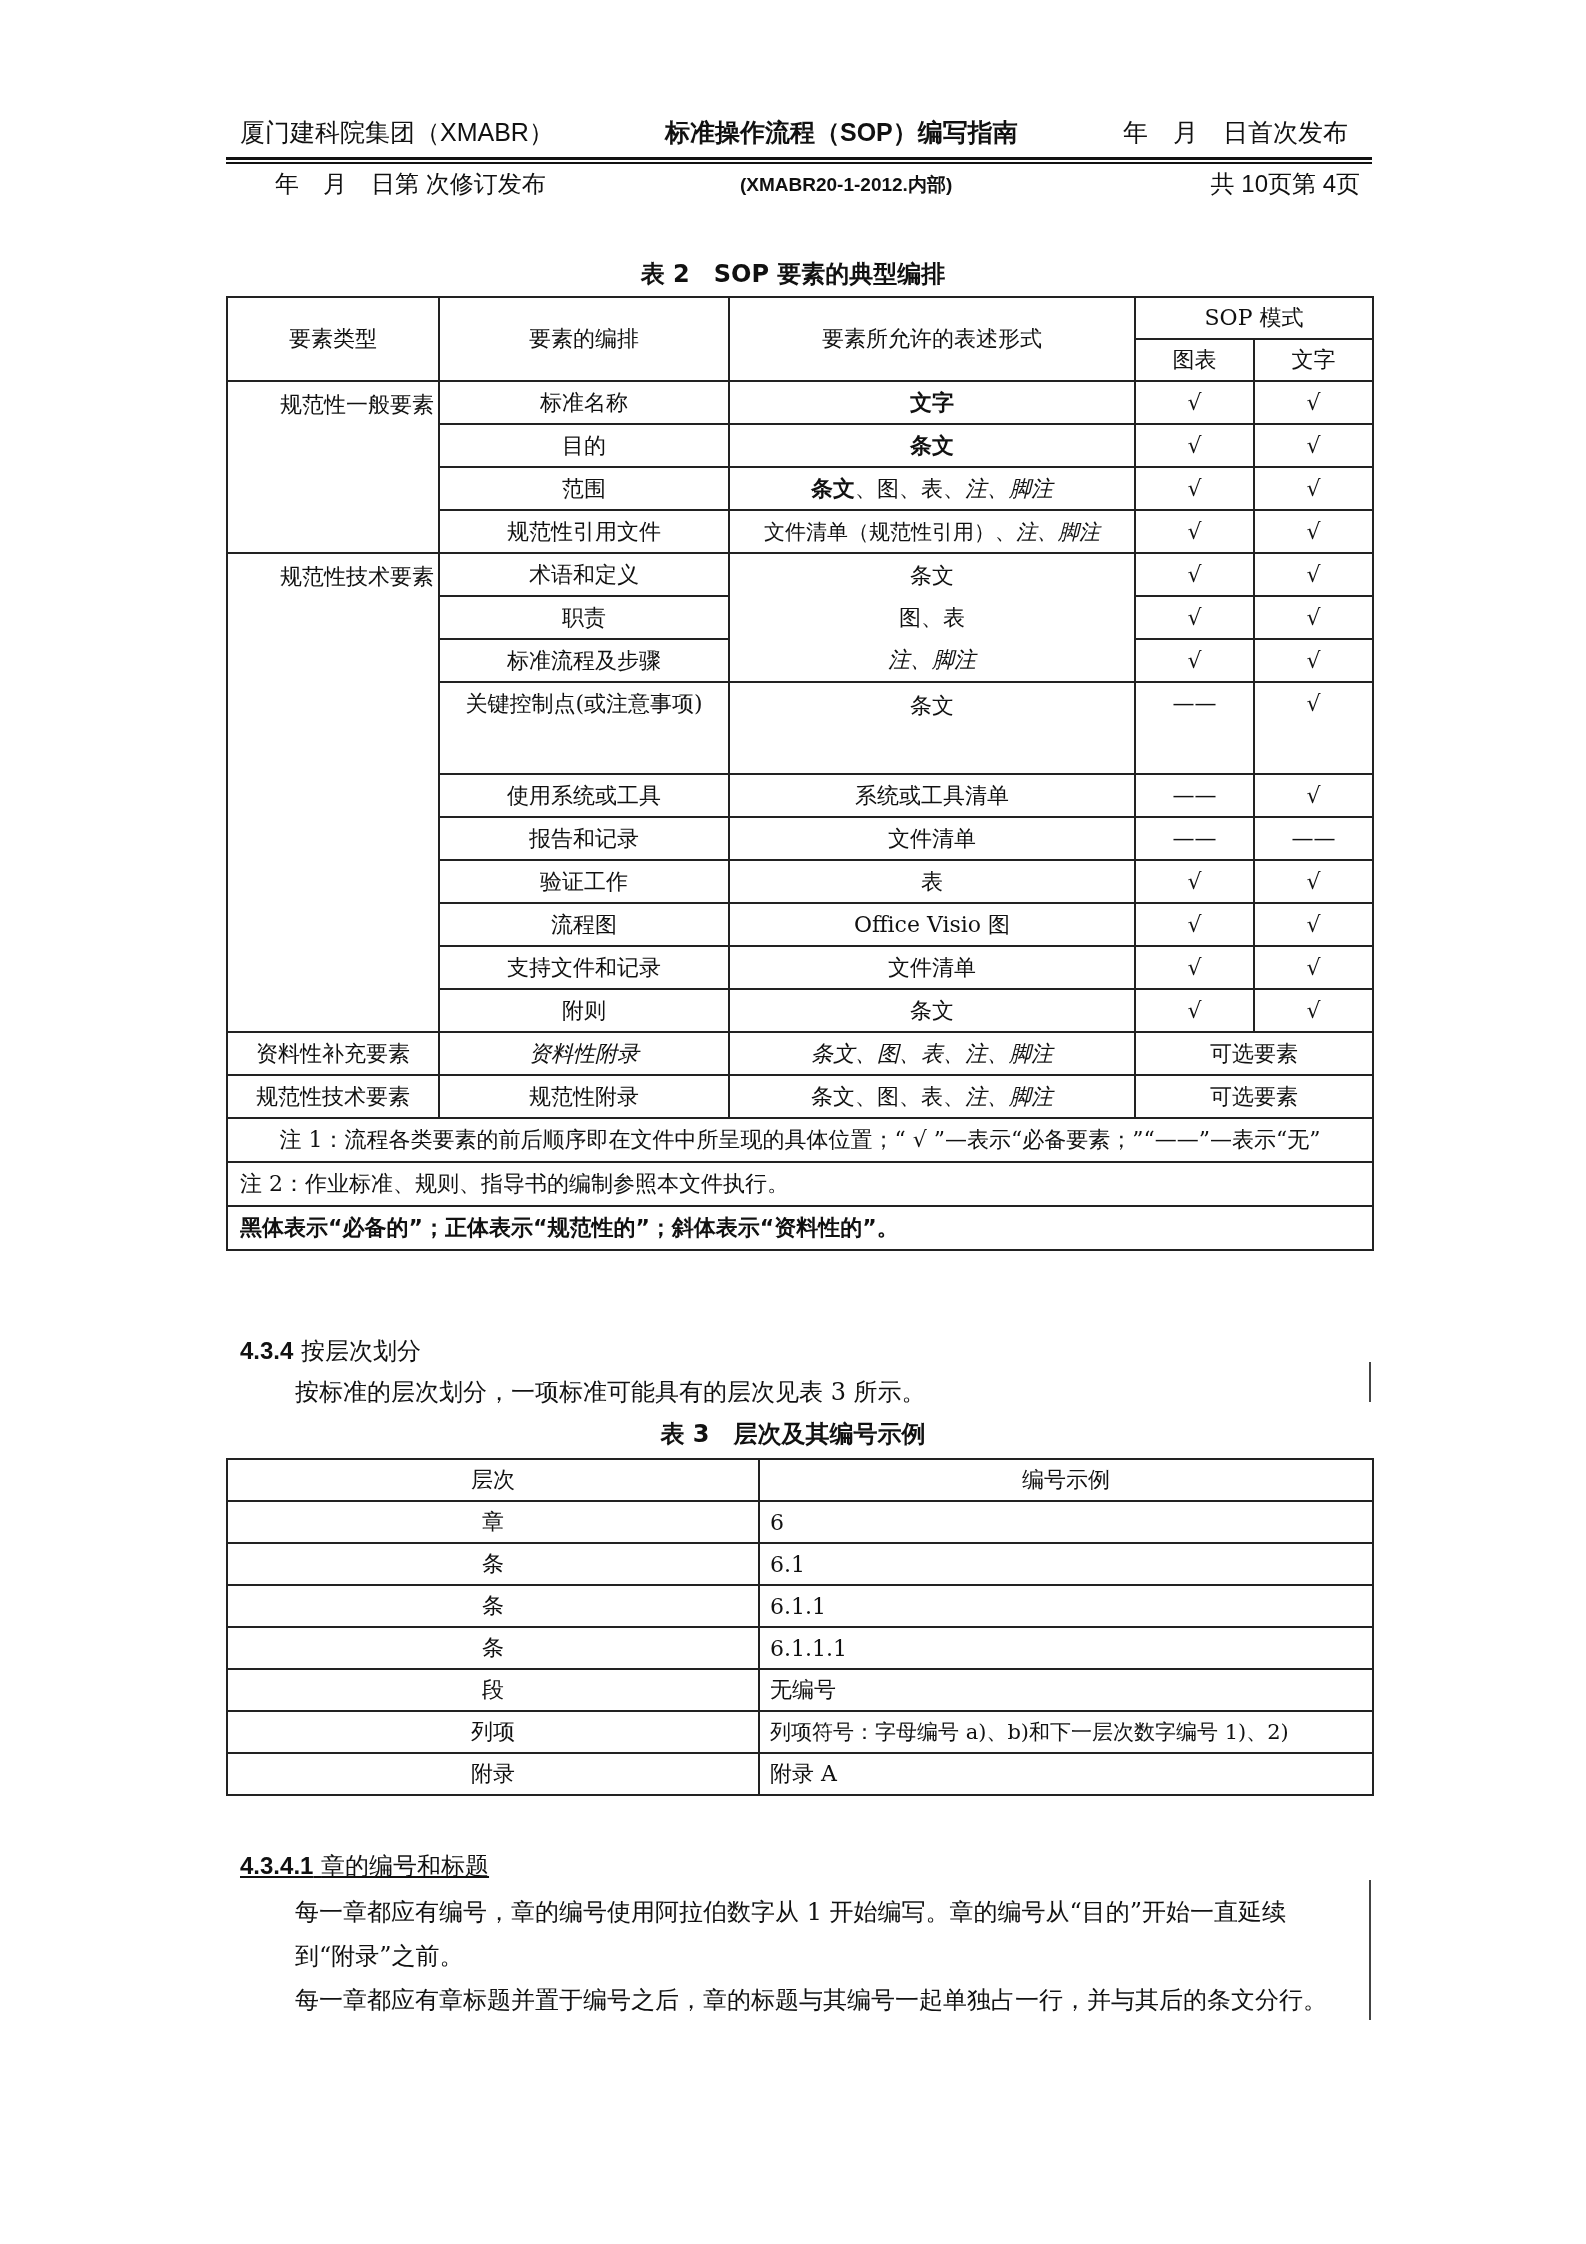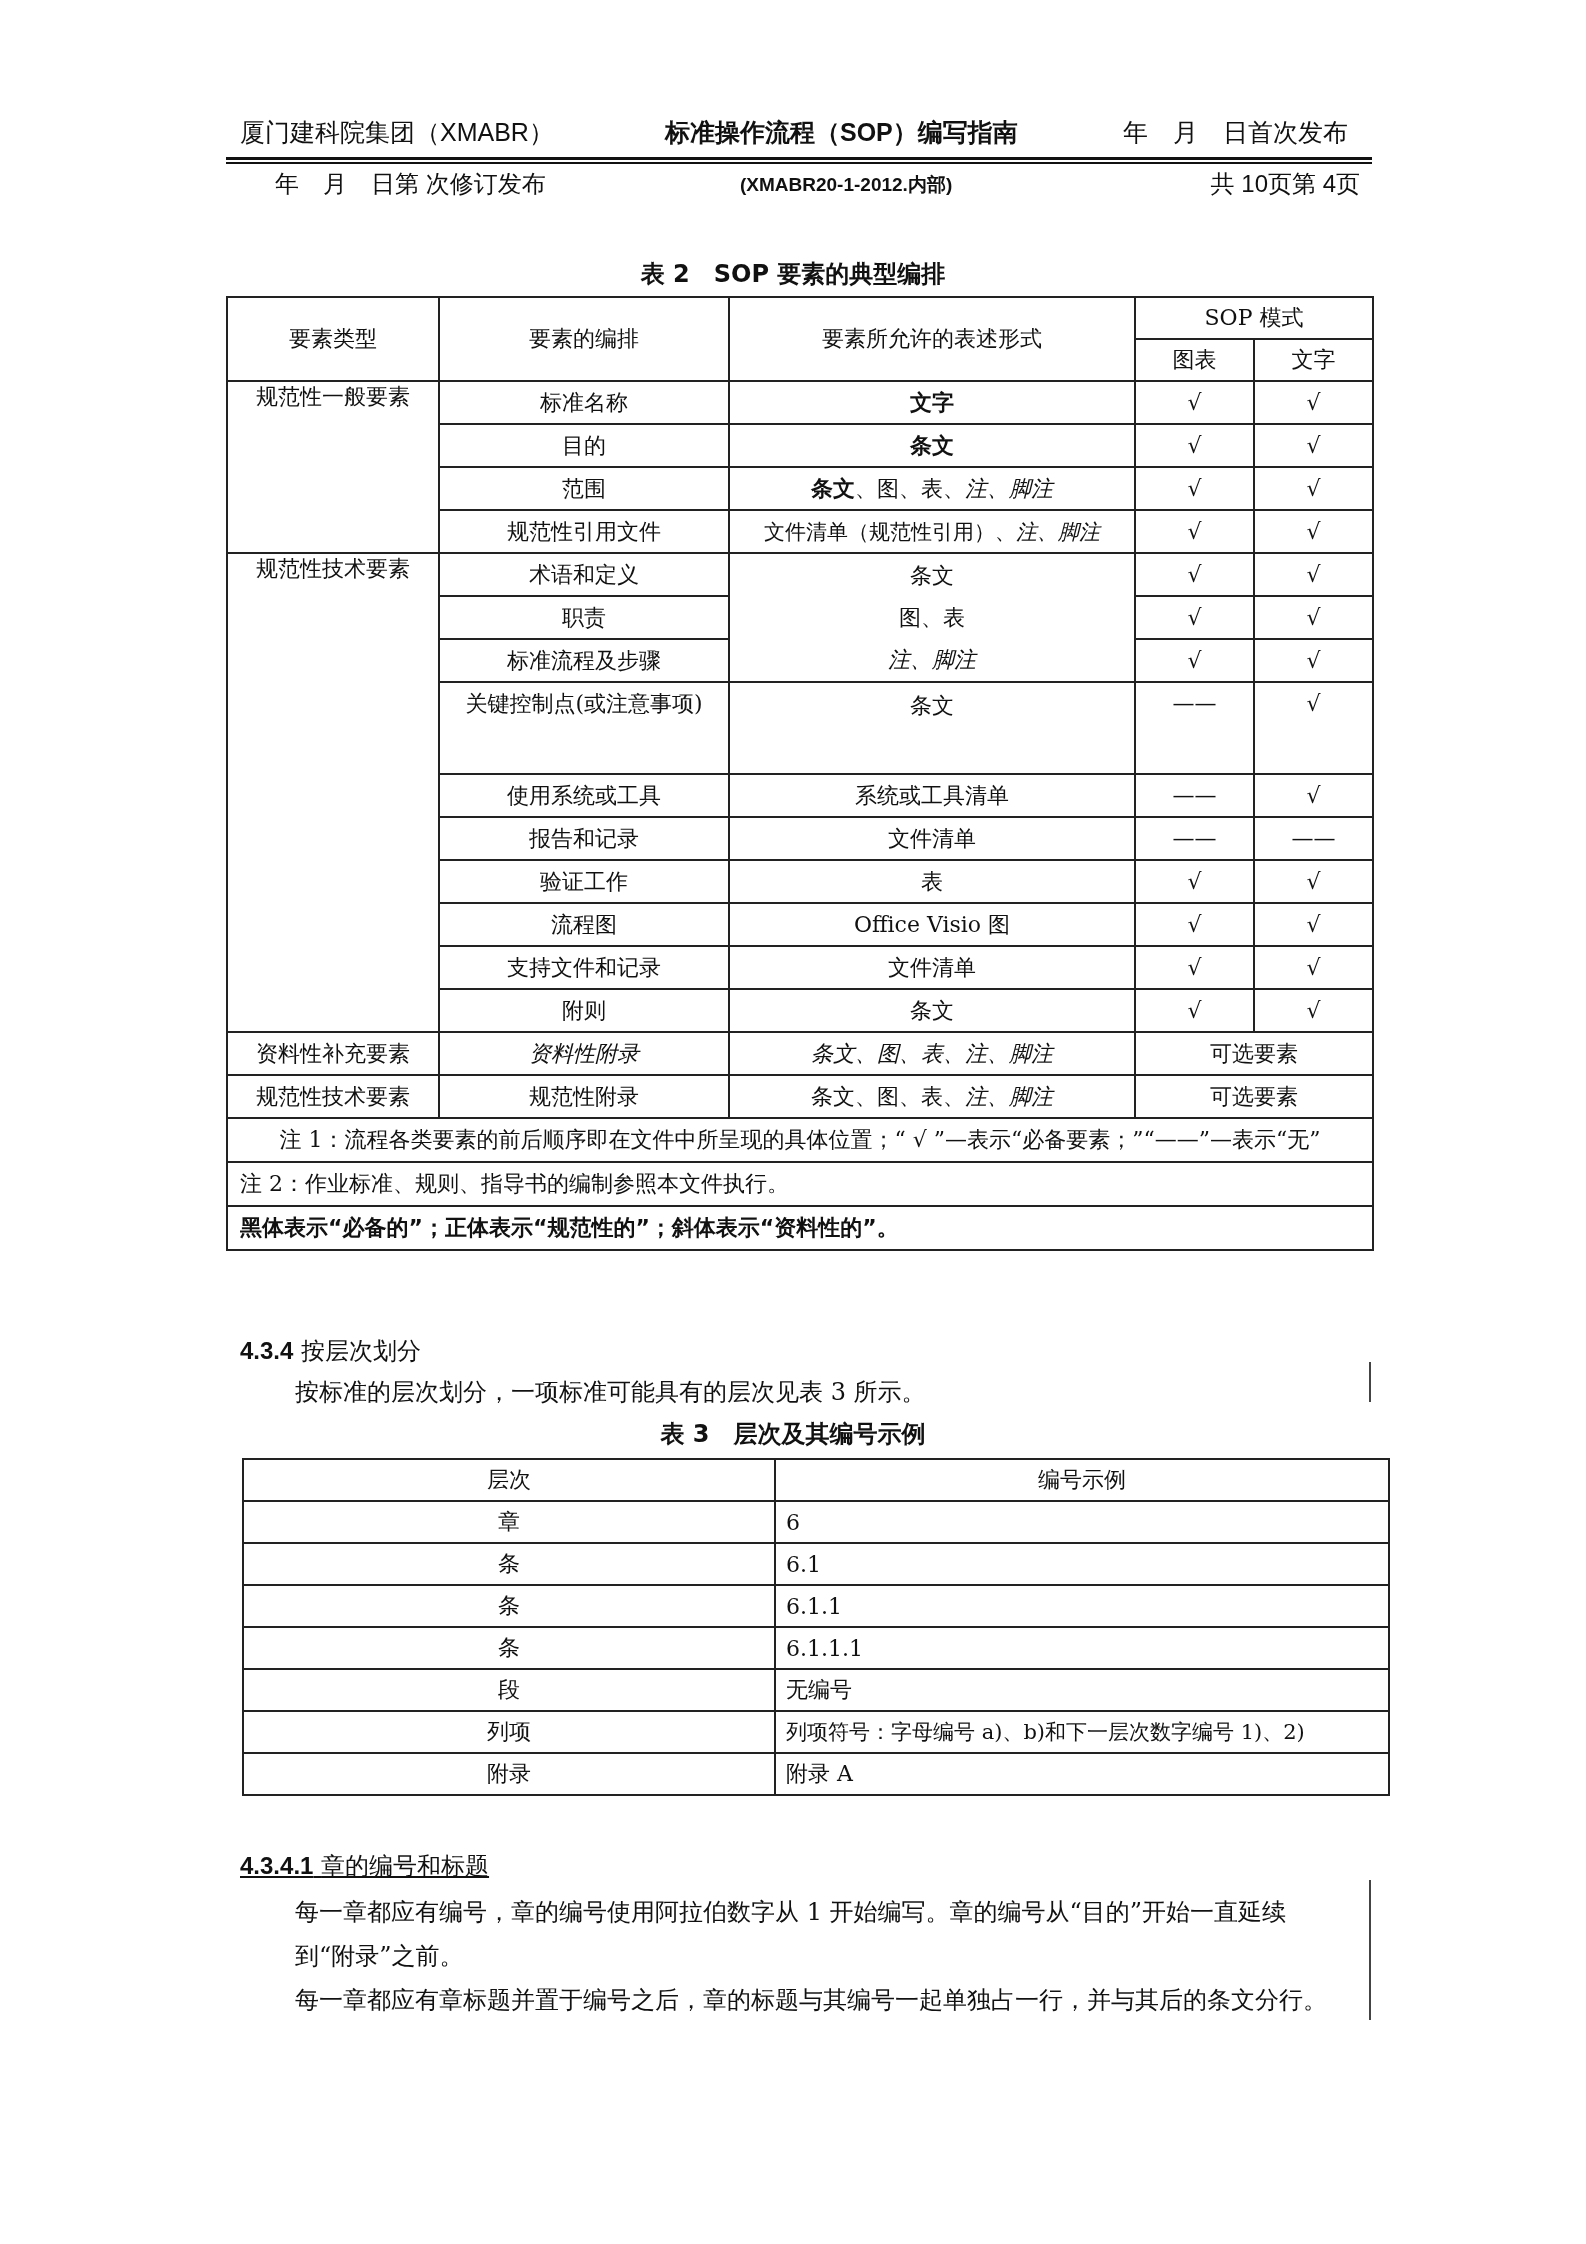--- a/index.html
+++ b/index.html
@@ -16,34 +16,34 @@
   .caption { position:absolute; left:0; width:1586px; text-align:center; font-weight:bold;
              font-family:"DejaVu Sans","Liberation Sans",sans-serif; font-size:24px; }
 
   table { border-collapse:collapse; position:absolute; table-layout:fixed; }
   td { border:2px solid #222; text-align:center; vertical-align:middle; font-size:22px; padding:0 4px; }
 
   #t2 { left:226px; top:296px; width:1146px; }
   #t2 td { height:41px; }
   #t2 .tall td { height:82px; }
   #t2 .hdr2 td { height:40px; }
-  #t2 td.cat { text-align:center; vertical-align:top; }
+  #t2 td.cat { text-align:right; vertical-align:top; padding-top:8px; }
   #t2 td.vtop { vertical-align:top; padding-top:8px; }
   #t2 td.note { text-align:left; padding:6px 12px; line-height:42px; font-size:22px; }
   #t2 td.note.bold { font-weight:bold; font-family:"DejaVu Sans",sans-serif;margin-top:47px; }
   .b { font-weight:bold; font-family:"DejaVu Sans",sans-serif; }
   .i { font-style:italic; }
   .multi { line-height:42px; }
 
   .sec-h { position:absolute; left:240px; font-size:24px; }
   .sec-h .num { font-weight:bold; font-family:"Liberation Sans",sans-serif; }
   .para { position:absolute; left:240px; width:1120px; font-size:24px; line-height:44px; }
   .para .indent { padding-left:55px; }
 
-  #t3 { left:242px; top:1458px; width:1146px; }
+  #t3 { left:226px; top:1458px; width:1146px; }
   #t3 td { height:40px; font-size:22px; }
   #t3 td.val { text-align:left; padding-left:10px; }
 
   .side-bar { position:absolute; width:2px; background:#444; }
 </style>
 </head>
 <body>
 
 <div class="hdr hdr-row1">
   <span style="left:0;">厦门建科院集团（XMABR）</span>

